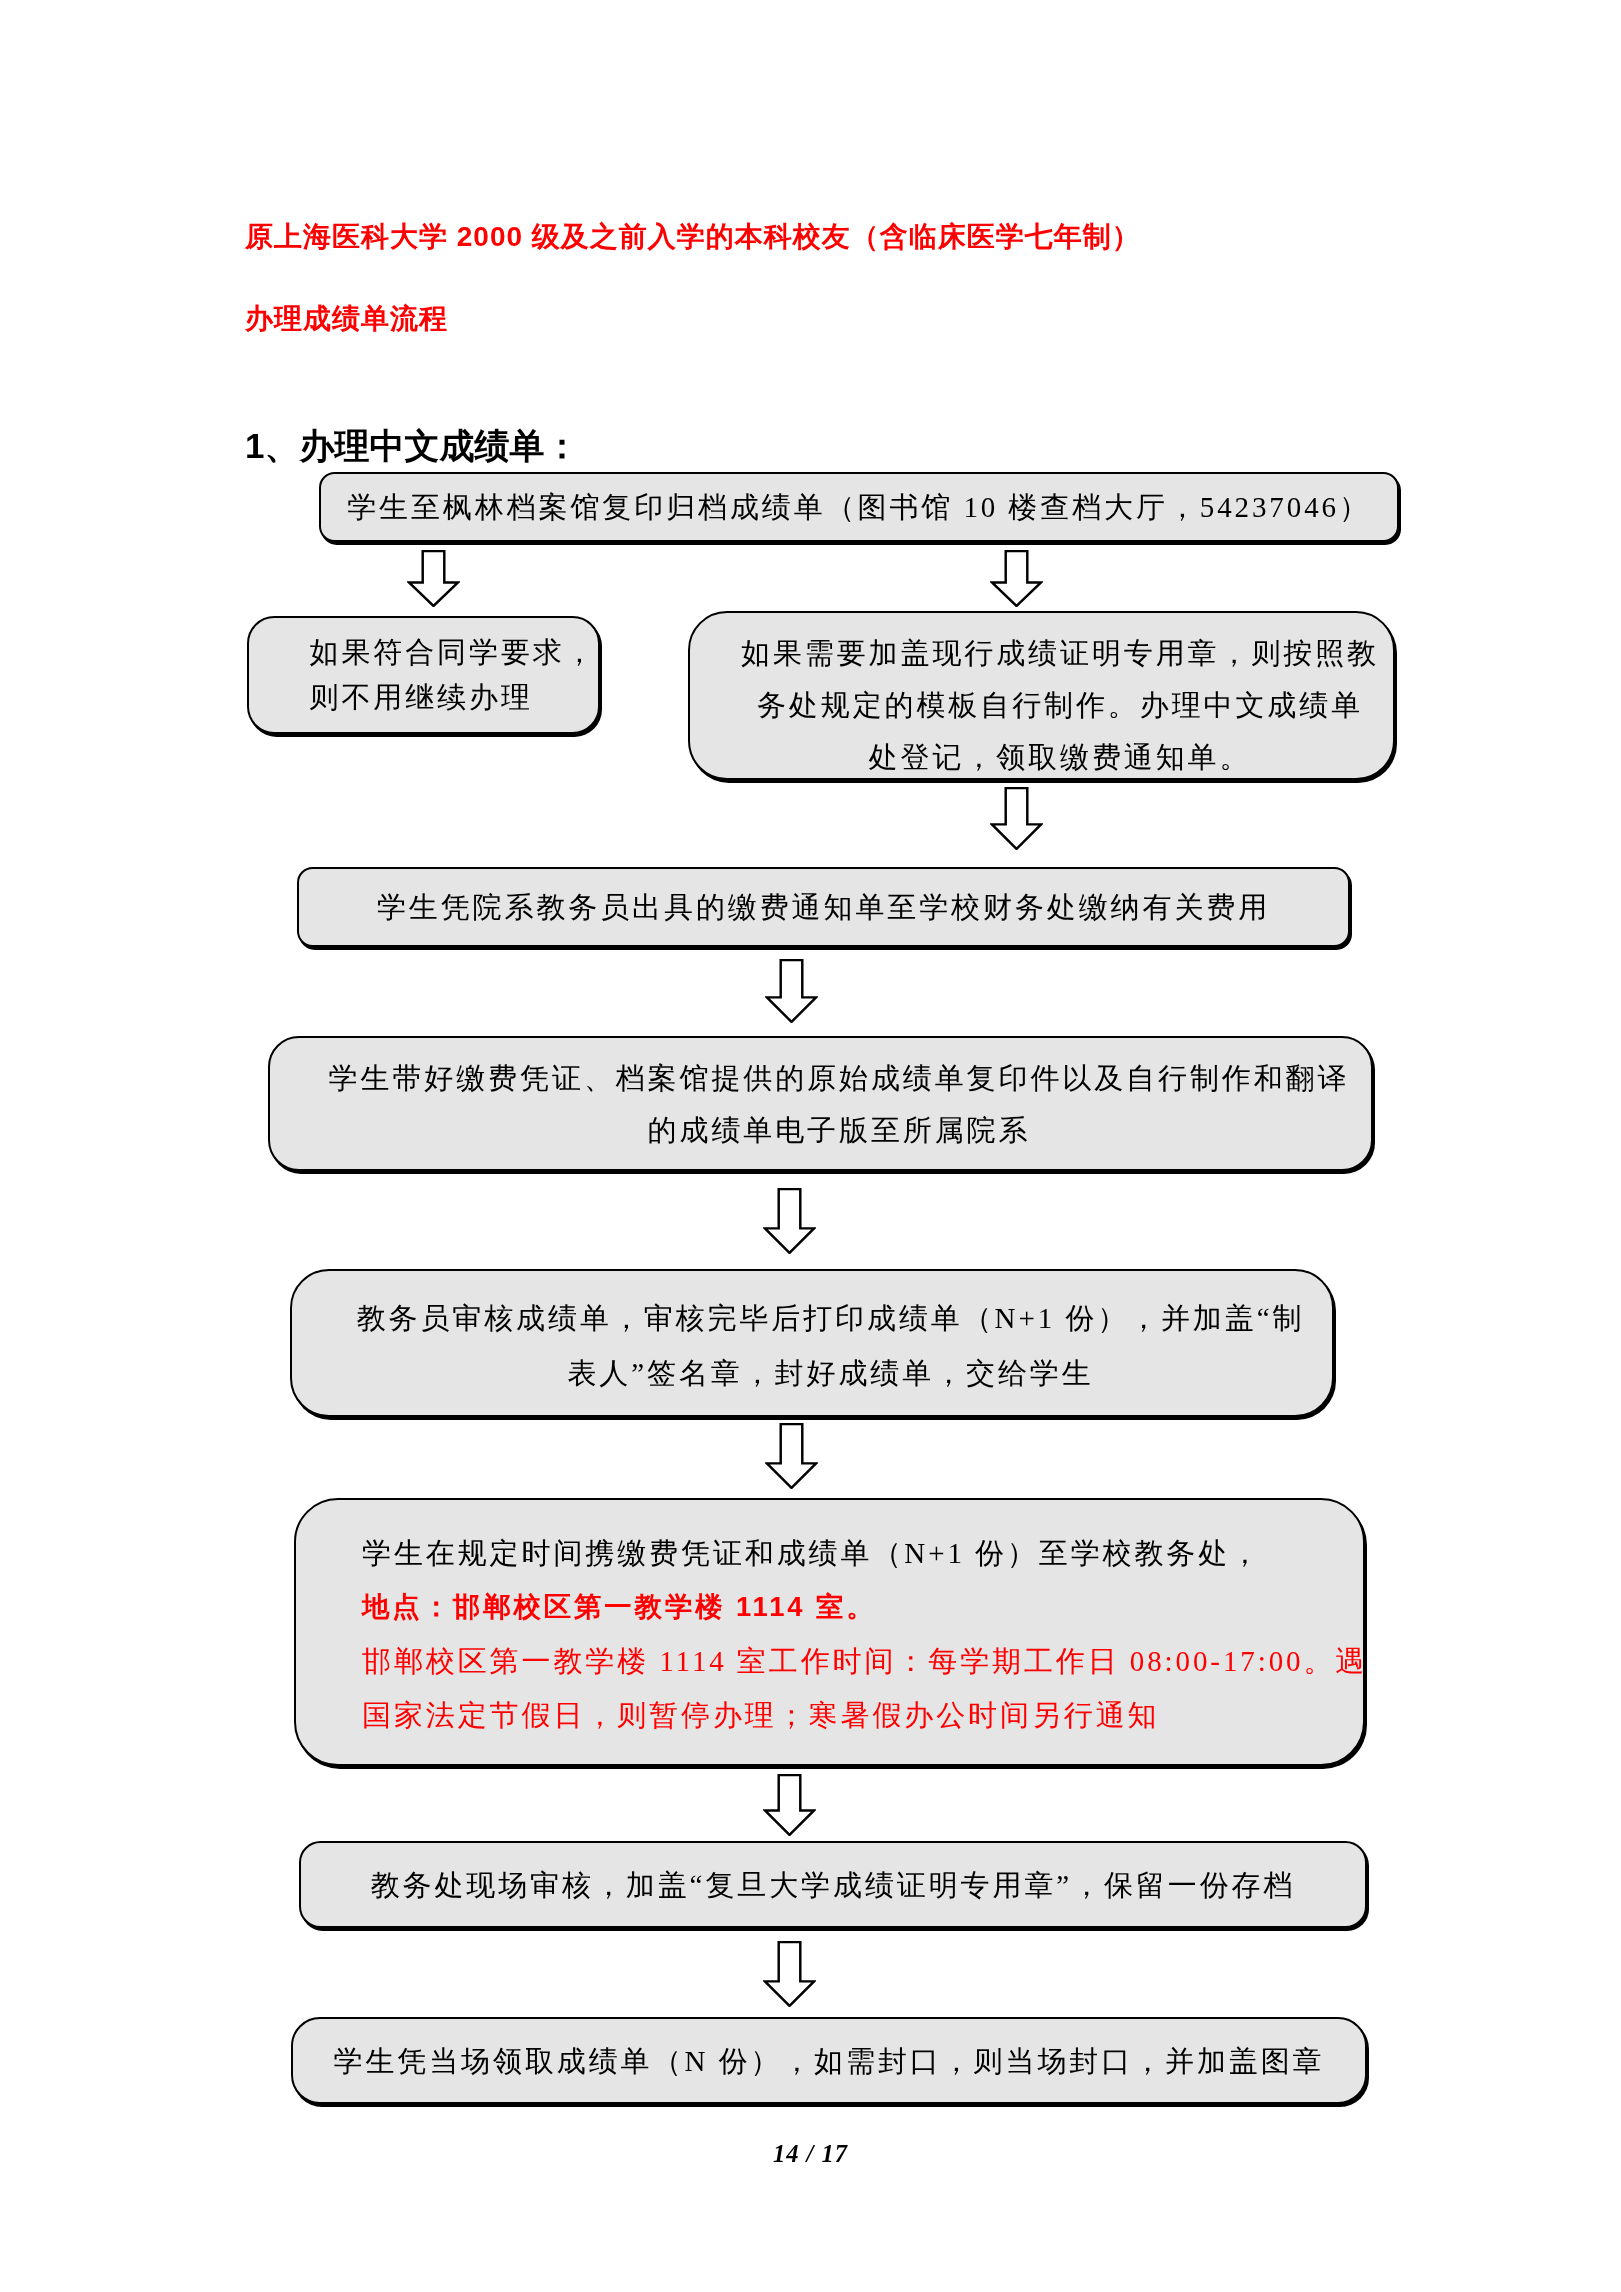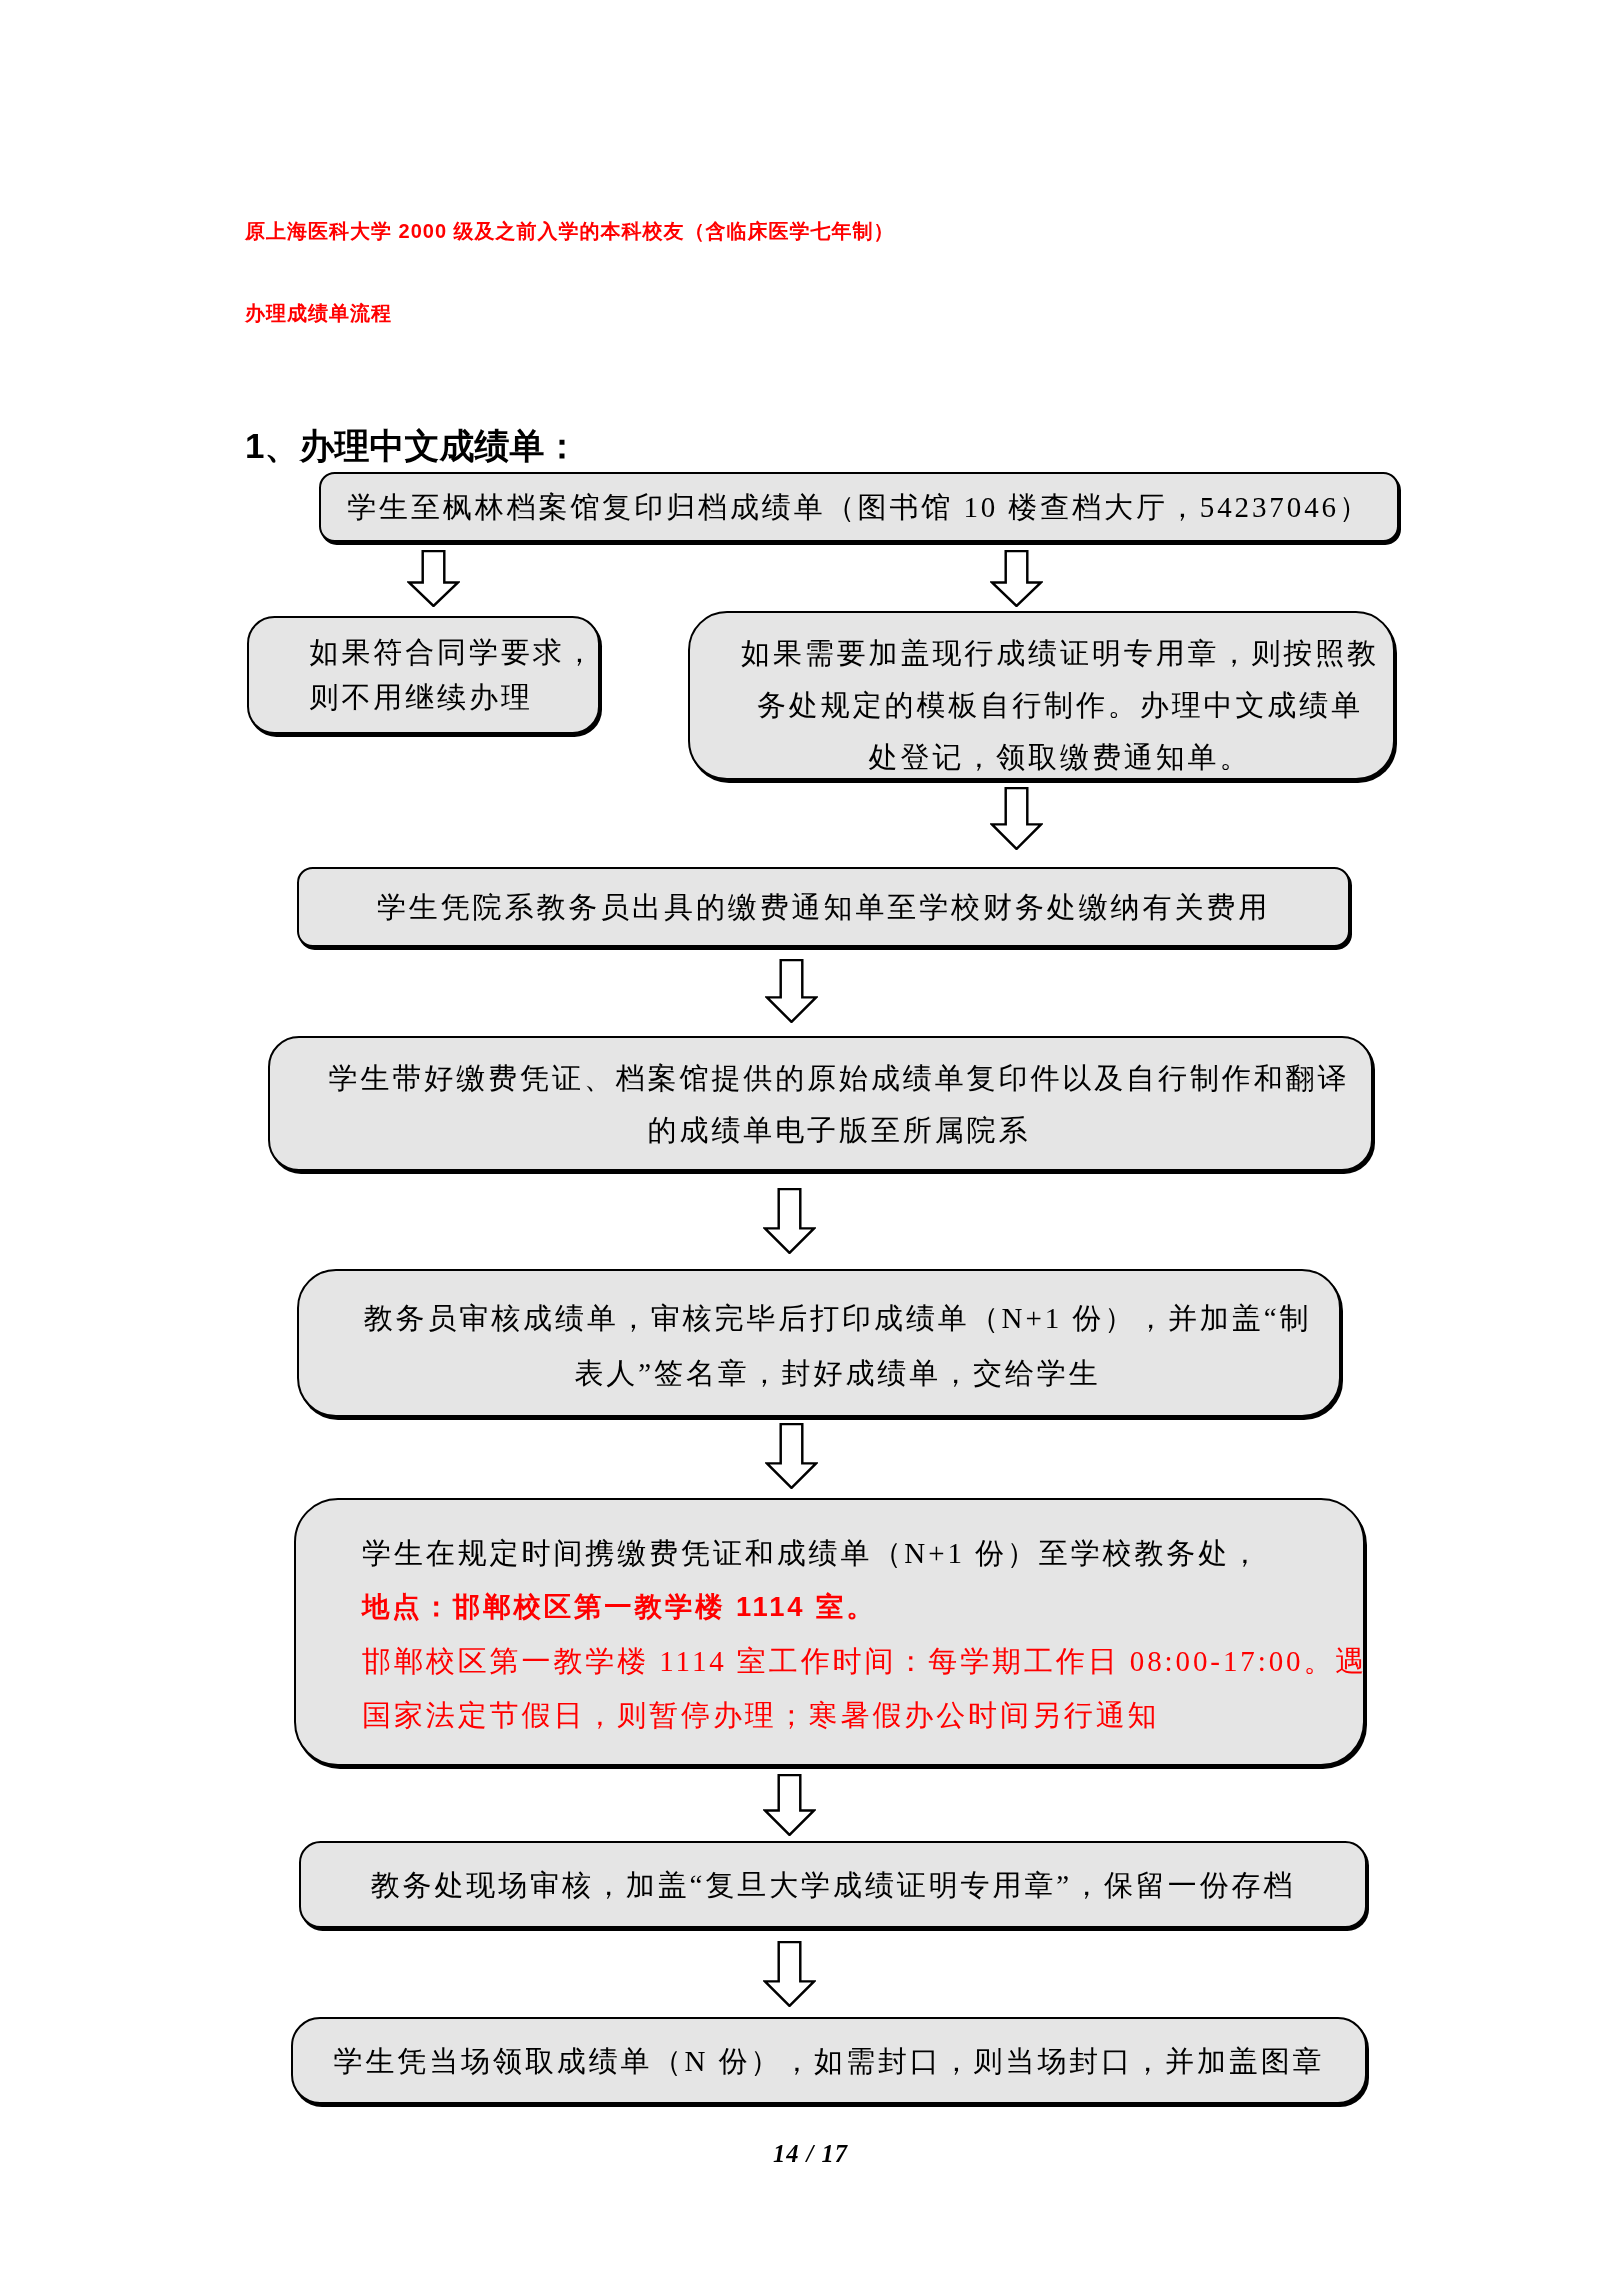--- a/index.html
+++ b/index.html
@@ -10,21 +10,21 @@
     background:#ffffff;
     font-family:"Liberation Serif","DejaVu Serif",serif;
     color:#000000;
     overflow:hidden;
   }
   .title-line{
     position:absolute;
     left:245px;
     font-family:"Liberation Sans","DejaVu Sans",sans-serif;
     font-weight:700;
-    font-size:20px;
+    font-size:28px;
     color:#ff0000;
     letter-spacing:1px;
     white-space:nowrap;
   }
   .section-heading{
     position:absolute;
     left:245px;
     font-family:"Liberation Sans","DejaVu Sans",sans-serif;
     font-weight:700;
     font-size:35px;
@@ -114,21 +114,21 @@
 
   <div class="flow-box" style="left:268px;top:1036px;width:1105px;height:135px;border-radius:31px;padding-top:13.7px;">
     <div class="line centered">学生带好缴费凭证、档案馆提供的原始成绩单复印件以及自行制作和翻译</div>
     <div class="line centered">的成绩单电子版至所属院系</div>
   </div>
 
   <svg class="arrow" style="left:763px;top:1188px;" width="53" height="66" viewBox="0 0 54 67">
     <polygon points="16,1 38,1 38,41 52,41 27,66 2,41 16,41" fill="#ffffff" stroke="#000000" stroke-width="2.5"></polygon>
   </svg>
 
-  <div class="flow-box" style="left:297px;top:1269px;width:1044px;height:148px;border-radius:39px;padding-top:19.6px;line-height:55px;">
+  <div class="flow-box" style="left:290px;top:1269px;width:1044px;height:148px;border-radius:39px;padding-top:19.6px;line-height:55px;">
     <div class="line centered">教务员审核成绩单，审核完毕后打印成绩单（N+1 份），并加盖“制</div>
     <div class="line centered">表人”签名章，封好成绩单，交给学生</div>
   </div>
 
   <svg class="arrow" style="left:765px;top:1423px;" width="53" height="66" viewBox="0 0 54 67">
     <polygon points="16,1 38,1 38,41 52,41 27,66 2,41 16,41" fill="#ffffff" stroke="#000000" stroke-width="2.5"></polygon>
   </svg>
 
   <div class="flow-box" style="left:294px;top:1498px;width:1071px;height:268px;border-radius:44px;padding:25.5px 0 0 29px;line-height:54px;">
     <div class="line">学生在规定时间携缴费凭证和成绩单（N+1 份）至学校教务处，</div>

